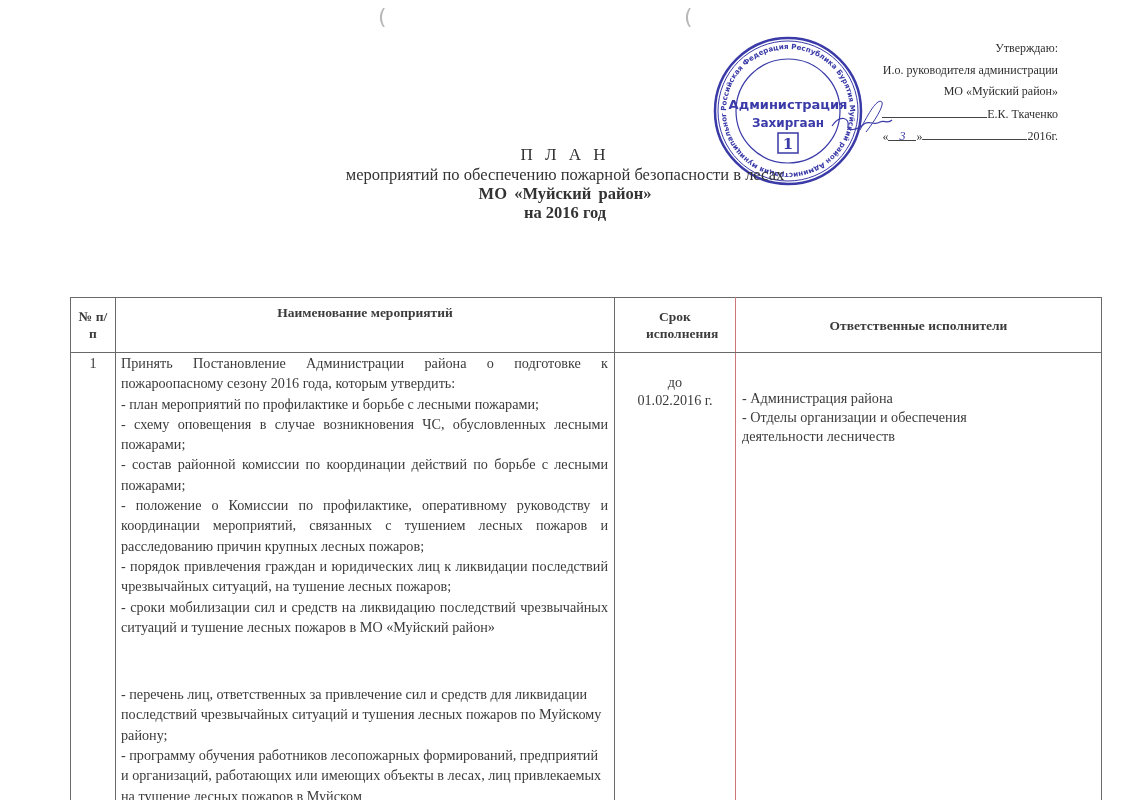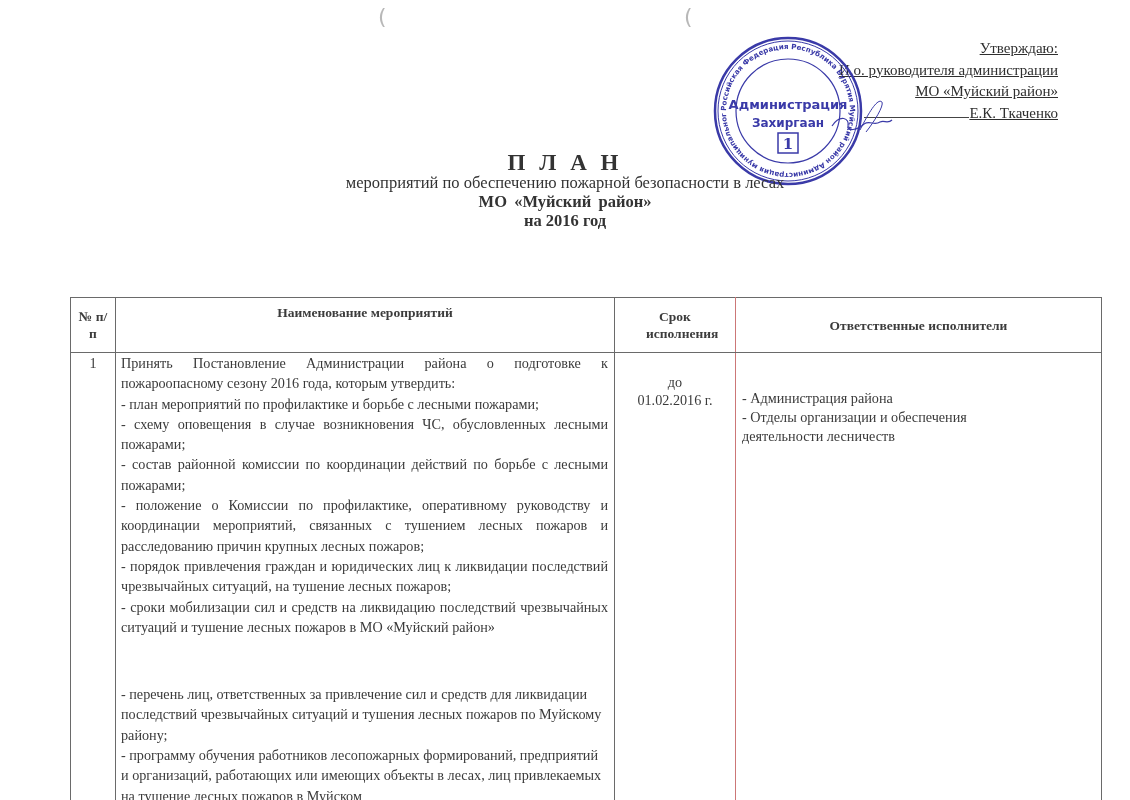--- a/index.html
+++ b/index.html
@@ -3,31 +3,31 @@
 <meta charset="utf-8">
 <style>
   html, body { margin:0; padding:0; }
   body {
     width:1130px; height:800px; background:#ffffff; position:relative; overflow:hidden;
     font-family:"Liberation Serif", "DejaVu Serif", serif; color:#3a3a3a;
   }
   .scan-mark { position:absolute; top:4px; font-size:22px; color:#b8b8b8; font-family:"DejaVu Sans", sans-serif; }
   .approve {
     position:absolute; right:72px; top:38px; text-align:right;
-    font-size:15px; line-height:21.5px; color:#2f2f2f;text-decoration:underline;
+    font-size:12px; line-height:21.5px; color:#2f2f2f;
   }
   .approve .uline { display:inline-block; border-bottom:1px solid #444; height:14px; vertical-align:baseline; }
   .stamp {
     position:absolute; left:712px; top:35px; width:152px; height:152px;
   }
   .sig { position:absolute; left:830px; top:100px; width:140px; height:50px; }
   .title-block {
     position:absolute; left:0; width:1130px; top:145px; text-align:center; color:#333;
   }
-  .title-block .t1 { font-weight:bold; font-size:23px; letter-spacing:4px; line-height:20px;margin-top:8px; }
+  .title-block .t1 { font-weight:normal; font-size:17px; letter-spacing:4px; line-height:20px; }
   .title-block .t2 { font-size:16.5px; line-height:19px; }
   .title-block .t3 { font-size:16.5px; line-height:19px; font-weight:bold; word-spacing:3px; }
   .title-block .t4 { font-size:16.5px; line-height:19px; font-weight:bold; }
   table.plan {
     position:absolute; left:70px; top:297px; width:1031px; border-collapse:collapse;
     table-layout:fixed; font-size:14.2px; color:#3a3a3a;
   }
   table.plan th, table.plan td { border:1px solid #6a6a6a; vertical-align:top; }
   table.plan th { font-weight:bold; font-size:13.5px; color:#3c3c3c; height:47px; vertical-align:middle; text-align:center; line-height:17px; }
   table.plan td.num { text-align:center; padding-top:2px; }
@@ -41,20 +41,21 @@
 <body>
 
 <span class="scan-mark" style="left:378px;">(</span>
 <span class="scan-mark" style="left:684px;">(</span>
 
 <div class="approve">
   <div>Утверждаю:</div>
   <div>И.о. руководителя администрации</div>
   <div>МО «Муйский район»</div>
   <div><span class="uline" style="width:105px;"></span><span>Е.К. Ткаченко</span></div>
+  <div>«<span class="uline" style="width:28px;text-align:center;font-style:italic;color:#3a3aa8;">3</span>»<span class="uline" style="width:105px;"></span><span>2016г.</span></div>
 </div>
 
 <svg class="stamp" viewBox="0 0 152 152">
   <defs>
     <path id="ringPath" d="M 76 76 m -62 0 a 62 62 0 1 1 124 0 a 62 62 0 1 1 -124 0"></path>
   </defs>
   <circle cx="76" cy="76" r="73" fill="none" stroke="#3a3aa8" stroke-width="2.5"></circle>
   <circle cx="76" cy="76" r="70" fill="none" stroke="#3a3aa8" stroke-width="1"></circle>
   <circle cx="76" cy="76" r="52" fill="none" stroke="#3a3aa8" stroke-width="1.2"></circle>
   <text font-size="7.2" fill="#3a3aa8" font-family="DejaVu Sans, sans-serif" font-weight="bold">

